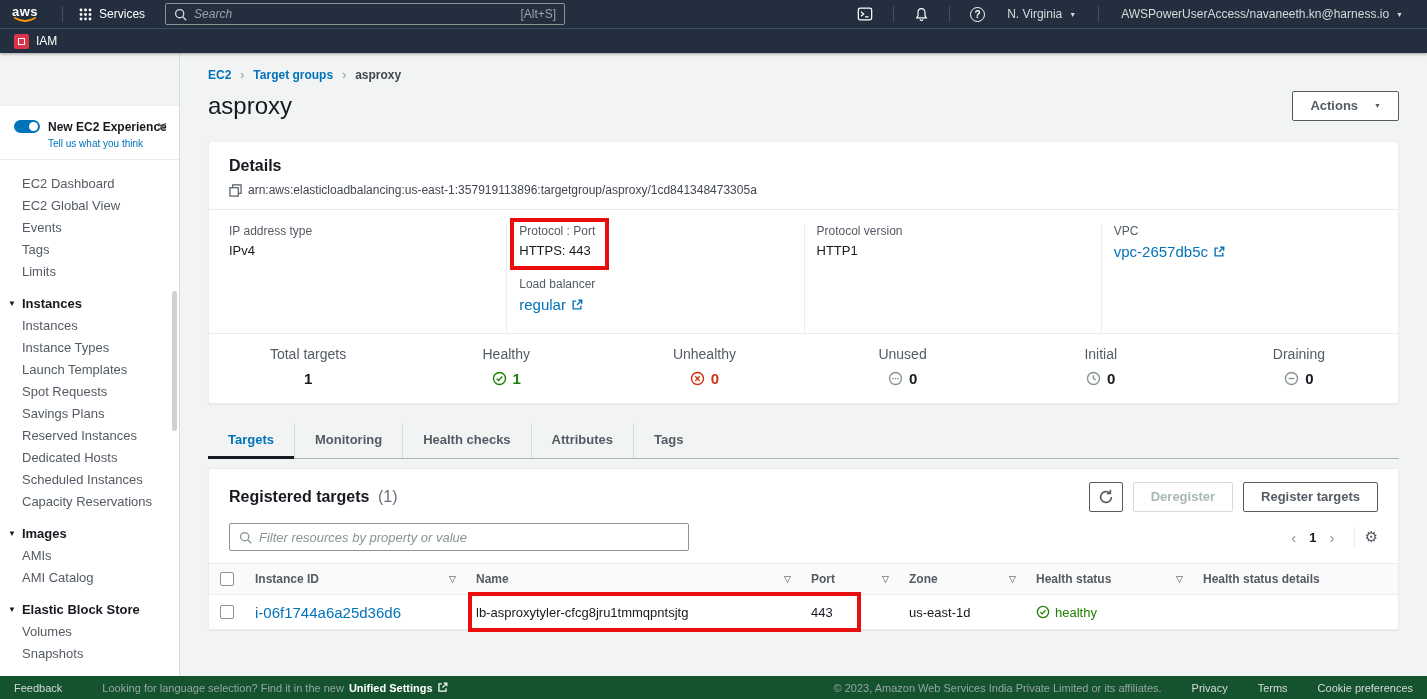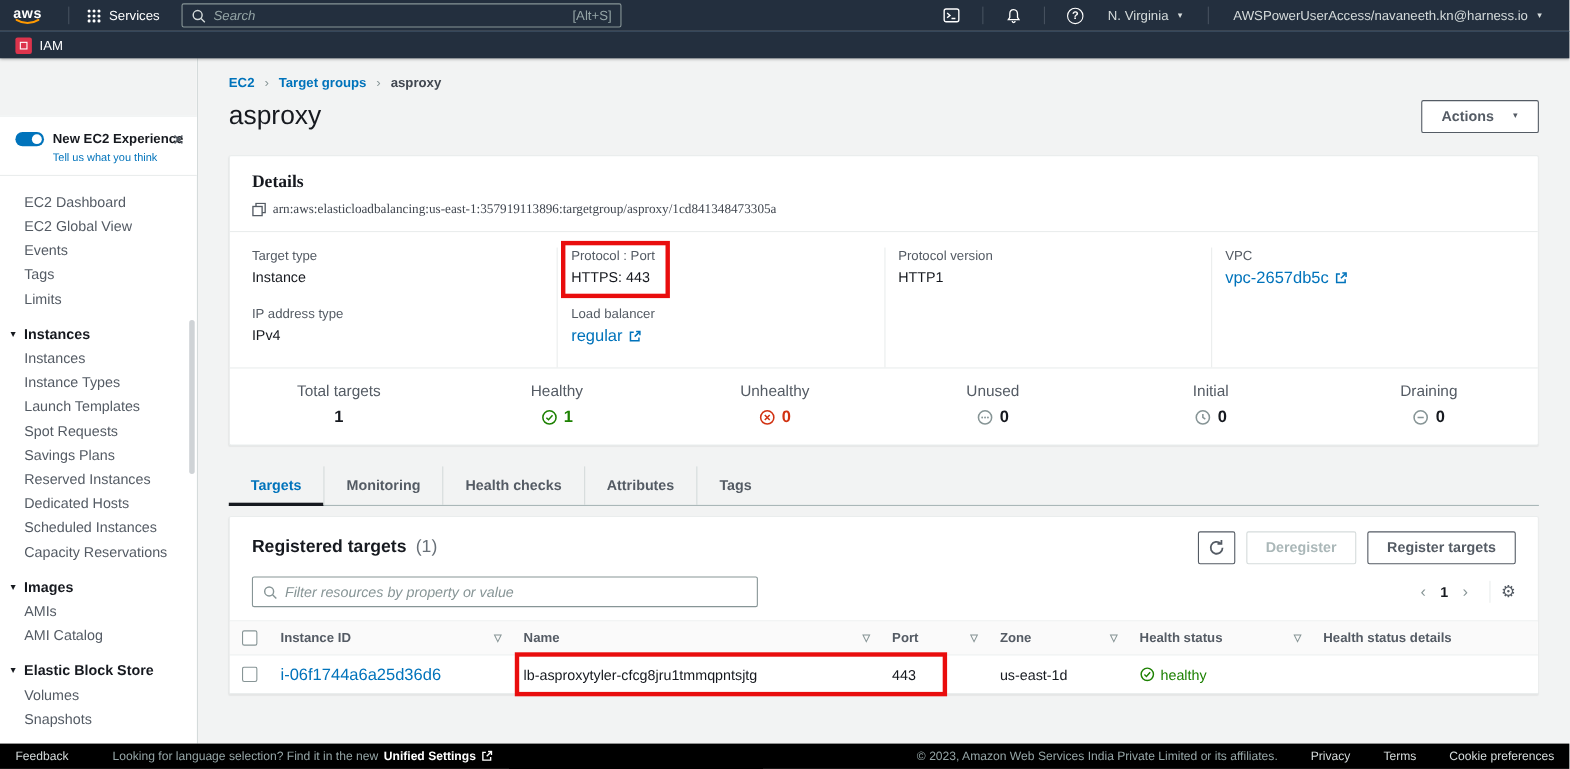--- a/index.html
+++ b/index.html
@@ -67,21 +67,21 @@
   .btn { display:inline-flex; align-items:center; justify-content:center; gap:16px; background:#fff;
          border:1px solid #545b64; border-radius:2px; color:#545b64; font-weight:700; font-size:13px;
          line-height:16px; padding:6px 17px; cursor:pointer; white-space:nowrap; }
   .btn .caret { color:#545b64; }
   .btn.disabled { border-color:#d5dbdb; color:#aab7b8; cursor:default; }
   .btn.icon-only { padding:6px 8px; }
 
   .card { background:#fff; border:1px solid #eaeded; border-radius:2px; margin:0 28px;
           box-shadow:0 1px 1px rgba(0,0,0,.05); }
   .details-card { margin-top:20px; }
-  .card-head { padding:15px 20px 12px;font-family:Liberation Serif, serif; }
+  .card-head { padding:15px 20px 12px; }
   .card-title { font-size:16px; font-weight:700; color:#16191f; }
   .arn-row { display:flex; align-items:center; gap:6px; margin-top:8px; font-size:12px; color:#414750; }
   .copy-btn { display:flex; align-items:center; cursor:pointer; }
 
   .fields { display:grid; grid-template-columns:repeat(4,1fr); border-top:1px solid #eaeded; padding:14px 0 0; }
   .fcol { padding:0 12px 0 12px; border-left:1px solid #eaeded; }
   .fcol:first-child { border-left:none; padding-left:20px; }
   .field { margin-bottom:19px; position:relative; }
   .flabel { font-size:12px; color:#545b64; margin-bottom:5px; }
   .fvalue { font-size:13px; color:#16191f; }
@@ -128,21 +128,21 @@
   .health-ok { display:flex; align-items:center; gap:5px; color:#1d8102; }
   .cb-cell { display:flex; justify-content:center; }
   .checkbox { width:14px; height:14px; border:1.5px solid #879596; border-radius:2px; background:#fff; cursor:pointer; }
 
   
   .anno { position:absolute; border:4px solid #e90d0d; pointer-events:none; z-index:6; background:transparent; }
   .anno-proto { left:-9px; top:-6px; width:99px; height:52px; }
   .anno-row { left:259px; top:-3px; width:393px; height:40px; }
 
   
-  .footer { position:absolute; bottom:0; left:0; right:0; height:23px; background:#000000;
+  .footer { position:absolute; bottom:0; left:0; right:0; height:23px; background:#14532d;
             display:flex; align-items:center; padding:4px 14px; font-size:11px; z-index:20; }
   .footer .feedback { color:#d5dbdb; cursor:pointer; }
   .footer .lang { color:#95a5a6; margin-left:40px; }
   .footer .lang-link { color:#fff; font-weight:700; margin-left:5px; cursor:pointer; display:inline-flex; align-items:center; gap:4px; }
   .footer .copyright { margin-left:auto; color:#95a5a6; }
   .footer .flink { color:#d5dbdb; margin-left:30px; cursor:pointer; }
 
   svg { display:block; }
 </style>
 </head>
@@ -298,24 +298,20 @@
                 <path d="M4 4 V1 H13 V10 H10" fill="none" stroke="#545b64" stroke-width="1.3"></path>
               </svg>
           </span>
           <span>arn:aws:elasticloadbalancing:us-east-1:357919113896:targetgroup/asproxy/1cd841348473305a</span>
         </div>
       </div>
 
       <div class="fields">
         <div class="fcol">
           <div class="field">
-            <div class="flabel">Target type</div>
-            <div class="fvalue">Instance</div>
-          </div>
-          <div class="field">
             <div class="flabel">IP address type</div>
             <div class="fvalue">IPv4</div>
           </div>
         </div>
         <div class="fcol">
           <div class="field">
             <span class="anno anno-proto"></span>
             <div class="flabel">Protocol : Port</div>
             <div class="fvalue">HTTPS: 443</div>
           </div>

